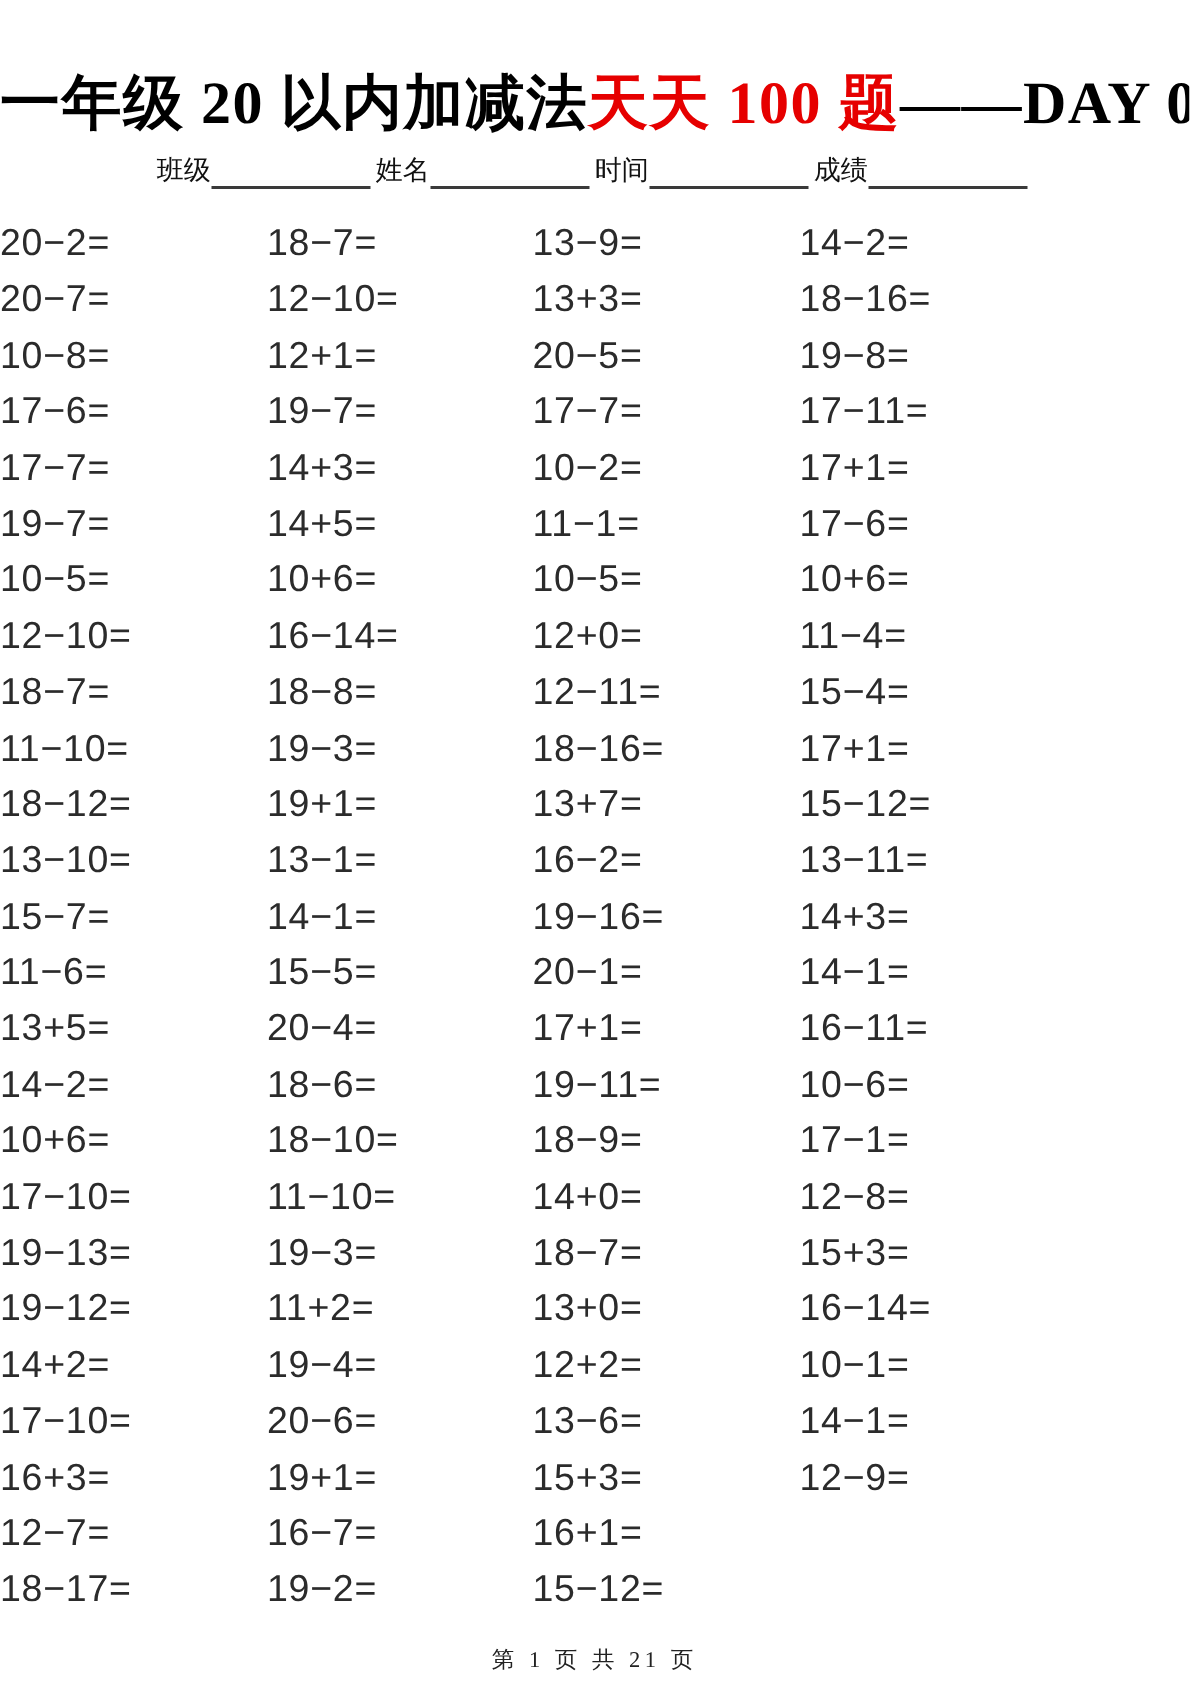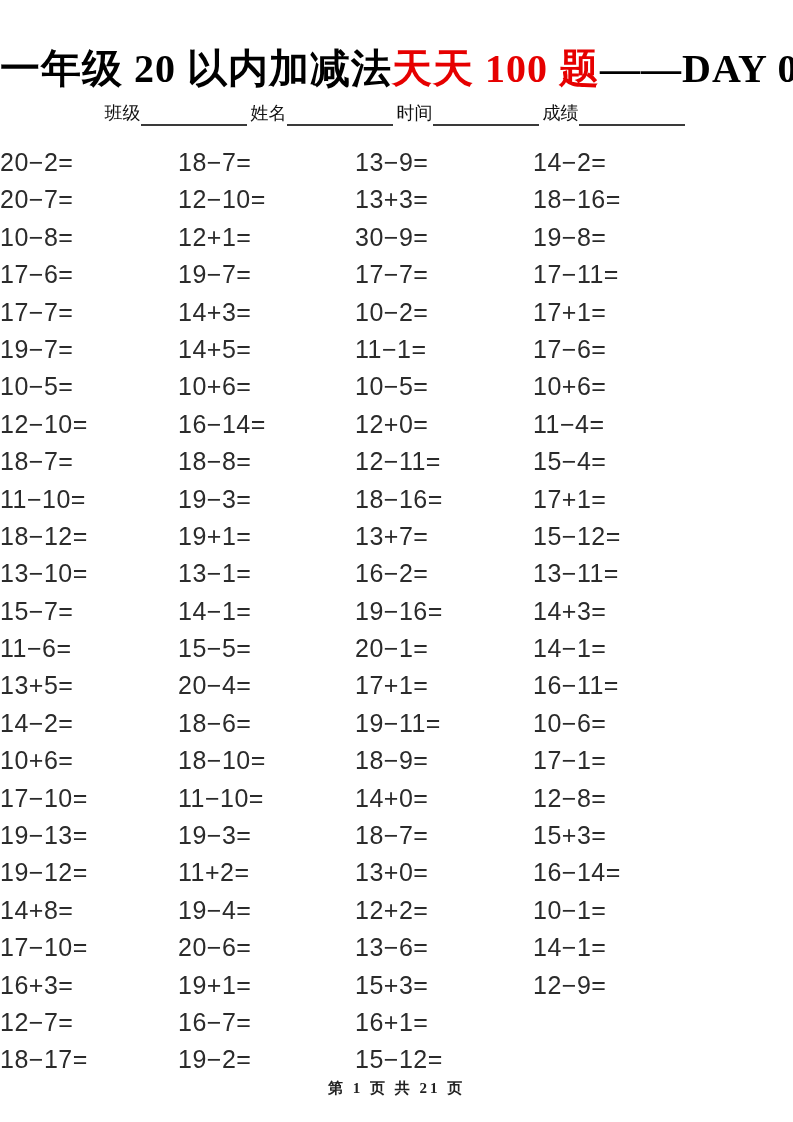--- a/index.html
+++ b/index.html
@@ -52,27 +52,26 @@
   .cell{
     font-size:25px;
     line-height:37.4px;
     color:#2b2b2b;
     letter-spacing:0.5px;
     white-space:nowrap;
   }
   .footer{
     position:absolute;
     left:0;right:0;
-    bottom:24px;
+    bottom:6px;
     text-align:center;
     font-family:"Liberation Serif", "DejaVu Serif", serif;
     font-size:15px;
     color:#222222;
     letter-spacing:3px;
-    font-weight:bold;
   }
 </style>
 </head>
 <body>
 
 <div class="page">
 
   <h1 class="title"><span>一年级 20 以内加减法</span><span class="hl" style="color: rgb(230, 0, 0);">天天 100 题</span><span>——DAY 01</span></h1>
 
   <div class="meta">
@@ -108,21 +107,21 @@
       <div class="cell">18−12=</div>
       <div class="cell">13−10=</div>
       <div class="cell">15−7=</div>
       <div class="cell">11−6=</div>
       <div class="cell">13+5=</div>
       <div class="cell">14−2=</div>
       <div class="cell">10+6=</div>
       <div class="cell">17−10=</div>
       <div class="cell">19−13=</div>
       <div class="cell">19−12=</div>
-      <div class="cell">14+8=</div>
+      <div class="cell">14+2=</div>
       <div class="cell">17−10=</div>
       <div class="cell">16+3=</div>
       <div class="cell">12−7=</div>
       <div class="cell">18−17=</div>
       <div class="cell">18−7=</div>
       <div class="cell">12−10=</div>
       <div class="cell">12+1=</div>
       <div class="cell">19−7=</div>
       <div class="cell">14+3=</div>
       <div class="cell">14+5=</div>
@@ -140,21 +139,21 @@
       <div class="cell">11−10=</div>
       <div class="cell">19−3=</div>
       <div class="cell">11+2=</div>
       <div class="cell">19−4=</div>
       <div class="cell">20−6=</div>
       <div class="cell">19+1=</div>
       <div class="cell">16−7=</div>
       <div class="cell">19−2=</div>
       <div class="cell">13−9=</div>
       <div class="cell">13+3=</div>
-      <div class="cell">30−9=</div>
+      <div class="cell">20−5=</div>
       <div class="cell">17−7=</div>
       <div class="cell">10−2=</div>
       <div class="cell">11−1=</div>
       <div class="cell">10−5=</div>
       <div class="cell">12+0=</div>
       <div class="cell">12−11=</div>
       <div class="cell">18−16=</div>
       <div class="cell">13+7=</div>
       <div class="cell">16−2=</div>
       <div class="cell">19−16=</div>

